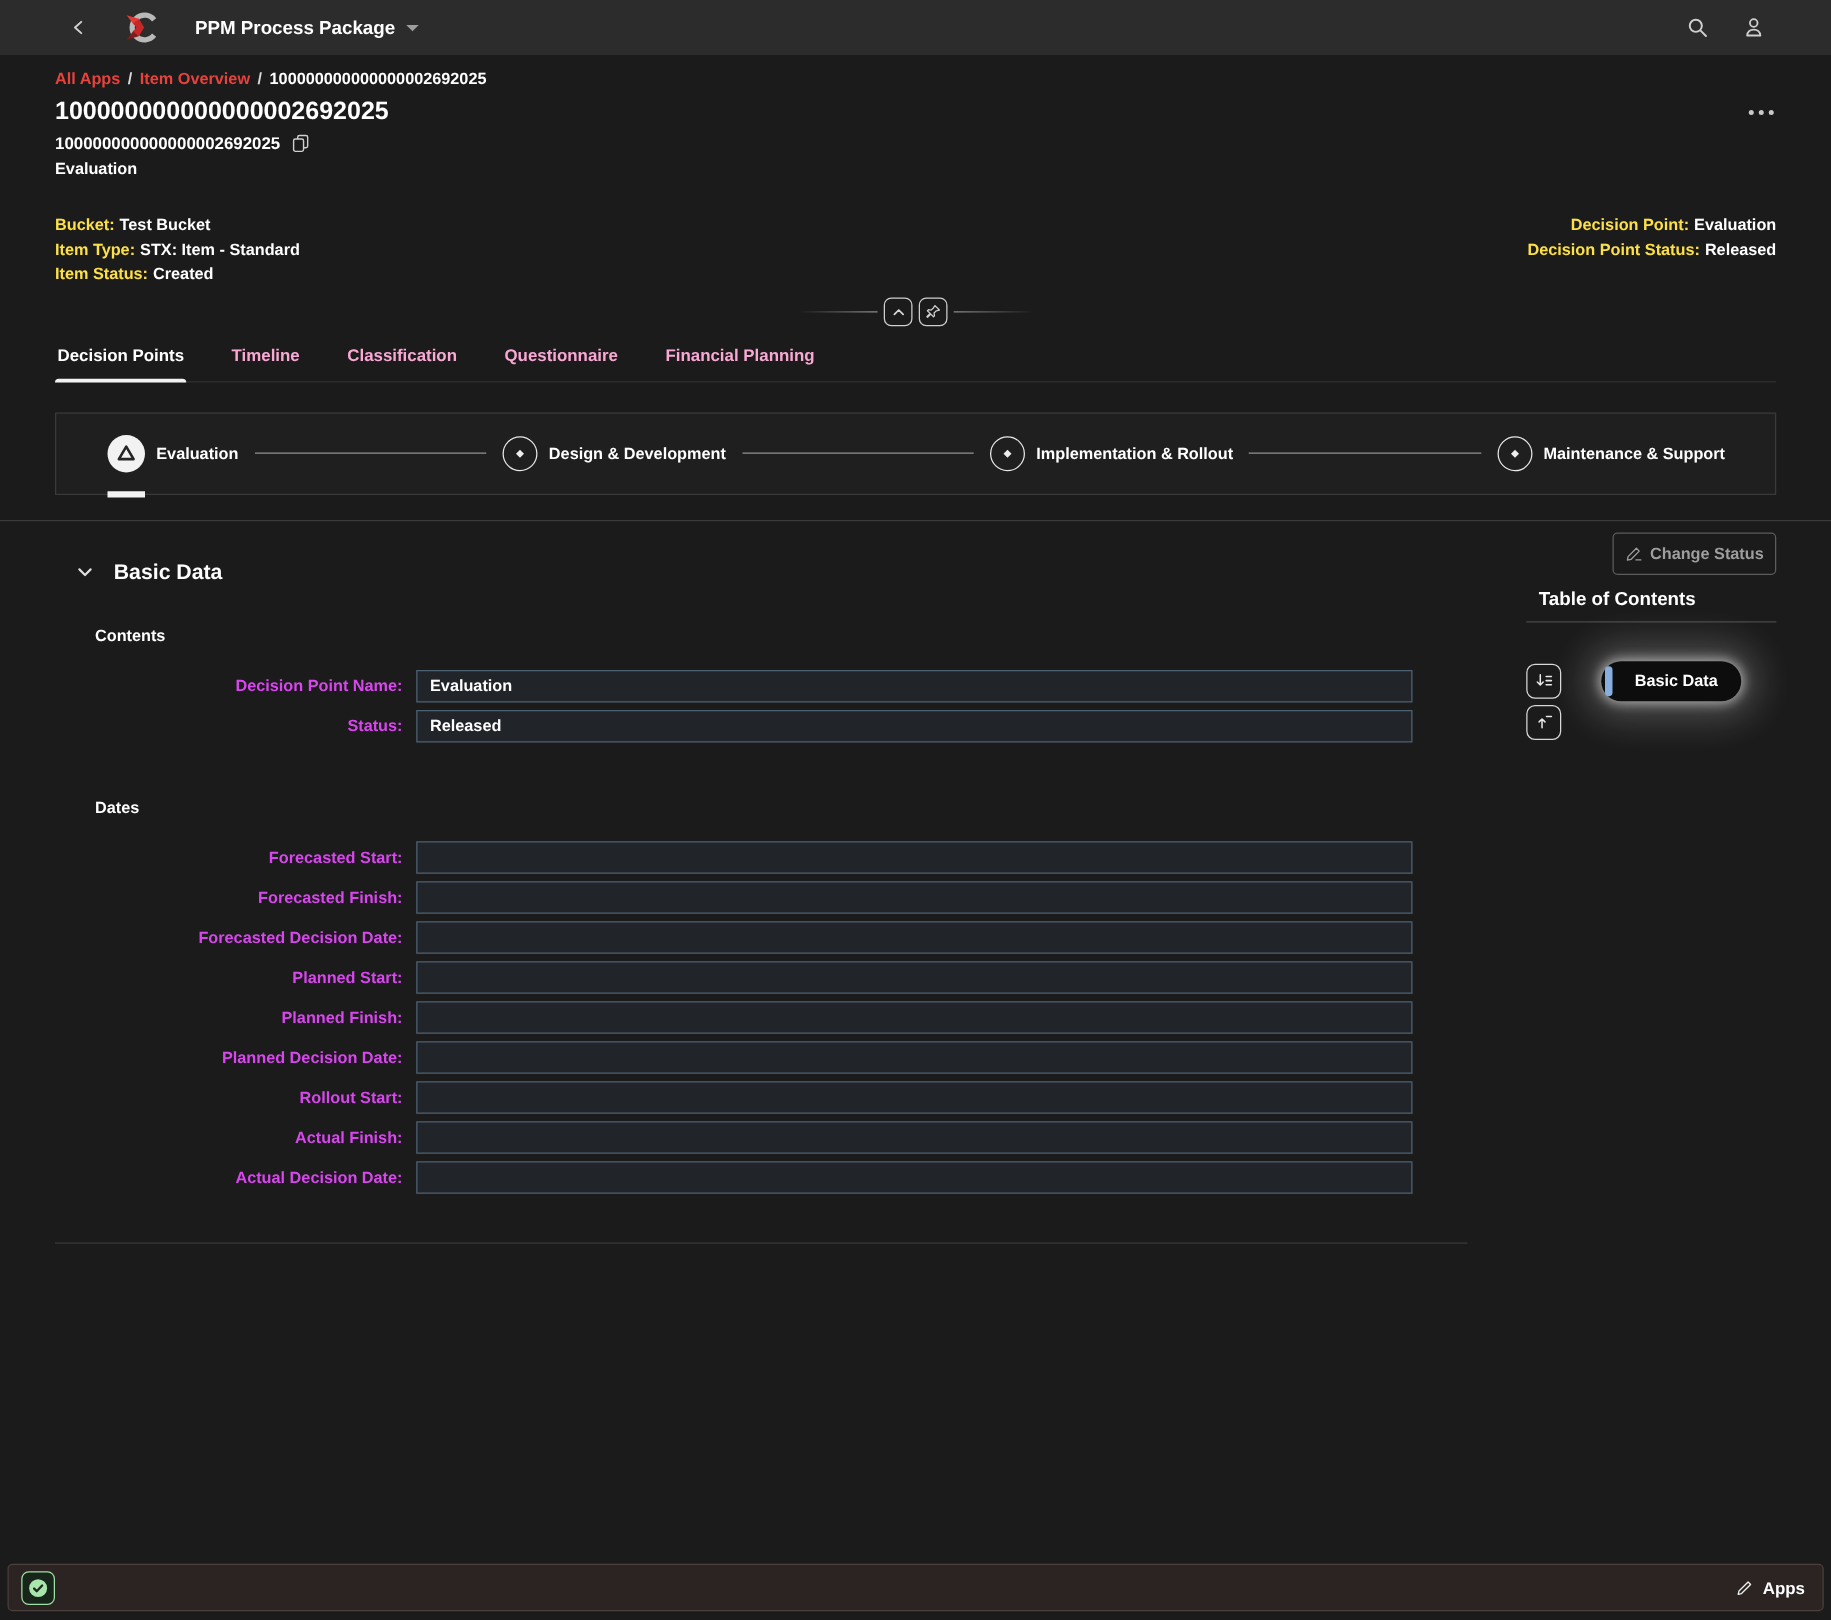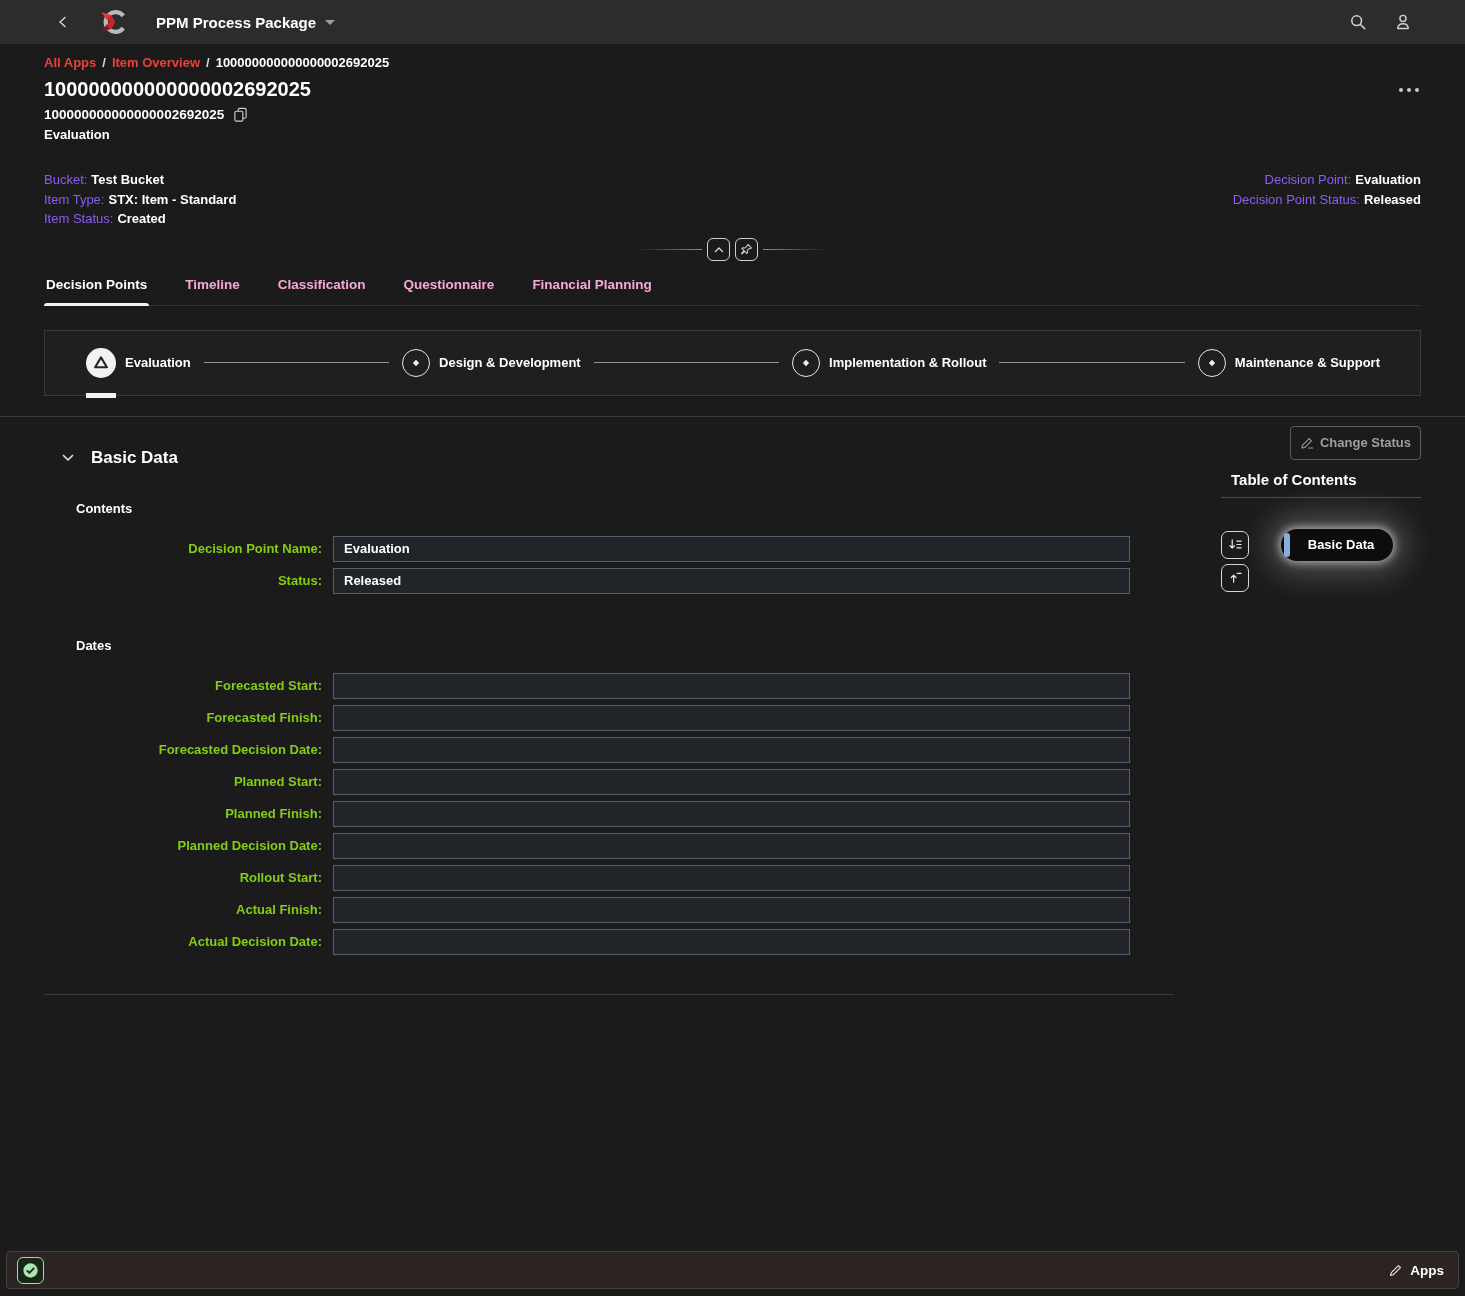--- a/index.html
+++ b/index.html
@@ -36,21 +36,21 @@
   .more-btn { display:flex; gap:4px; padding:4px 2px; background:none; border:none; cursor:pointer; }
   .more-btn .dot { width:4px; height:4px; border-radius:50%; background:#c9c9c9; }
 
   .subtitle-row { margin-top:6px; display:flex; align-items:center; gap:9px; }
   .page-subtitle { font-size:13.5px; font-weight:700; }
   .copy-btn { background:none; border:none; cursor:pointer; padding:0; }
   .sub2 { margin-top:5px; font-size:13px; font-weight:700; }
 
   .meta-row { margin-top:28px; display:flex; justify-content:space-between; font-size:13px; line-height:19.5px; }
   .meta-right { text-align:right; }
-  .meta-label { color:#8b5cf6; font-weight:400; }
+  .meta-label { color:#fde047; font-weight:700; }
   .meta-value { color:#fff; font-weight:700; margin-left:4px; }
 
   .collapse-row { margin-top:9px; height:24px; display:flex; align-items:center; justify-content:center; gap:5px; }
   .hairline { width:64px; height:1px; }
   .hairline.left  { background:linear-gradient(to right, rgba(255,255,255,0), rgba(255,255,255,.5)); }
   .hairline.right { background:linear-gradient(to left,  rgba(255,255,255,0), rgba(255,255,255,.5)); }
   .sq-btn { width:23px; height:23px; border:1px solid #cfcfcf; border-radius:6px; background:transparent; display:flex; align-items:center; justify-content:center; cursor:pointer; }
 
   
   .tabs { margin-top:12px; display:flex; gap:34px; border-bottom:1px solid #313131; }
@@ -74,21 +74,21 @@
   .content-col { width:1130px; }
 
   .section-head { margin-top:31px; display:flex; align-items:center; gap:15px; padding-left:16px; }
   .section-chevron { background:none; border:none; cursor:pointer; padding:0; }
   .section-title { font-size:17px; font-weight:700; }
 
   .group-title { margin:33px 0 0 32px; font-size:13px; font-weight:700; }
   .group-title.dates { margin-top:44px; }
   .fields { margin-top:20px; }
   .field-row { display:flex; margin-bottom:6px; }
-  .field-label { width:289px; padding-right:11px; text-align:right; font-size:13px; font-weight:700; color:#84cc16; line-height:26px; }
+  .field-label { width:289px; padding-right:11px; text-align:right; font-size:13px; font-weight:700; color:#d946ef; line-height:26px; }
   .field-input { width:797px; height:26px; background:#212529; border:1px solid #4d6173; color:#fff; font-size:13px; font-weight:700; line-height:24px; padding:0 10px; }
   .content-divider { margin-top:39px; height:1px; width:1130px; background:#3a3a3a; }
 
   
   .toc-col { width:200px; margin-left:47px; display:flex; flex-direction:column; }
   .change-status { margin-top:9px; align-self:flex-end; height:34px; display:flex; align-items:center; gap:6px; padding:0 9px; border:1px solid #5c5c5c; border-radius:4px; background:transparent; color:#9e9e9e; font-size:13px; font-weight:700; font-family:inherit; cursor:pointer; }
   .toc-title { margin-top:11px; padding-left:10px; font-size:15px; font-weight:700; }
   .toc-divider { margin-top:9px; height:1px; background:#4a4a4a; }
   .toc-body { margin-top:33px; display:flex; align-items:flex-start; }
   .toc-btns { display:flex; flex-direction:column; gap:5px; }

